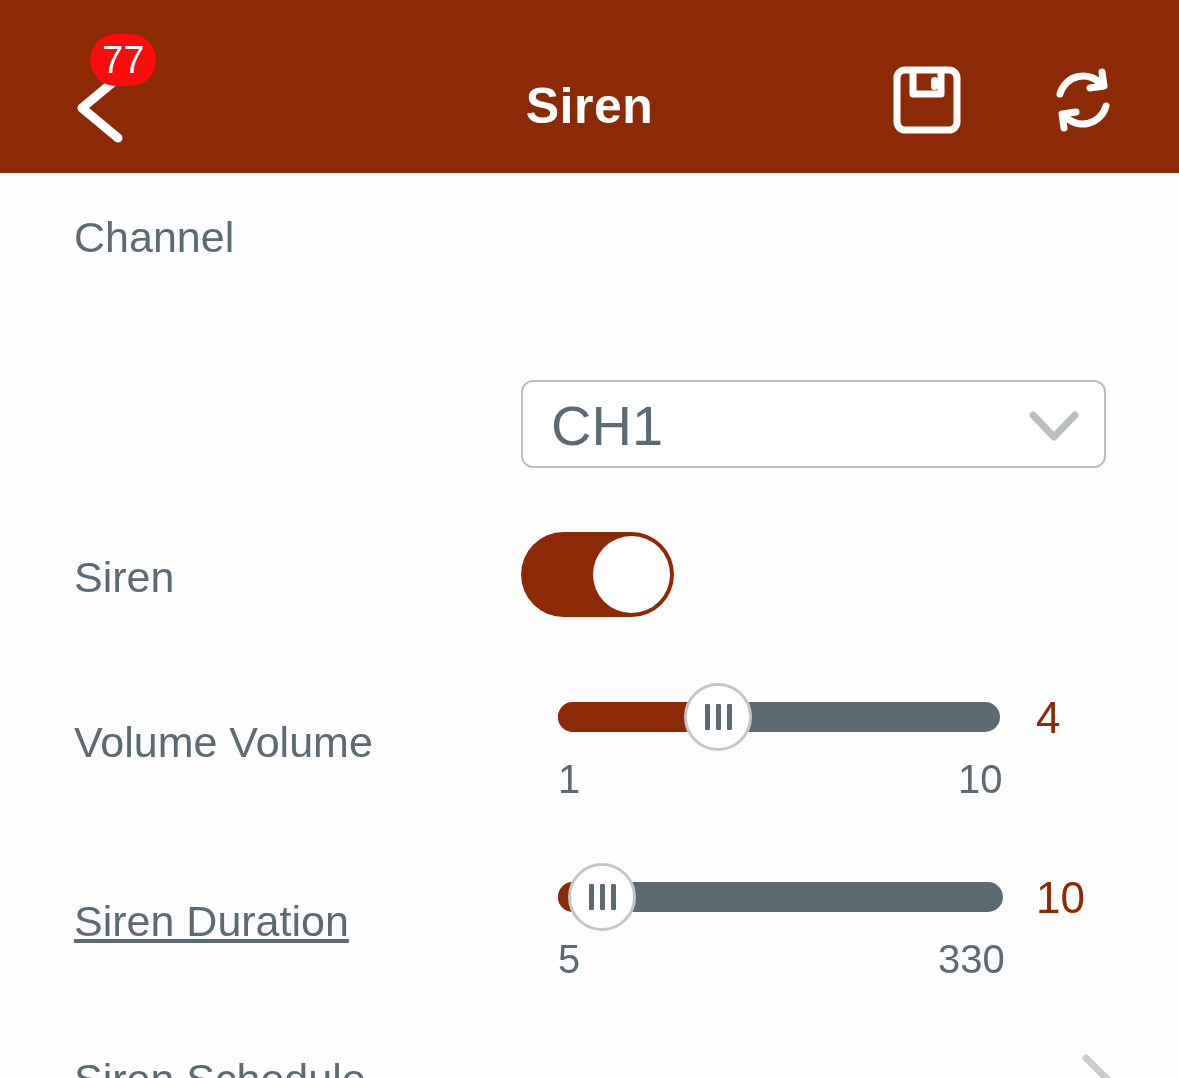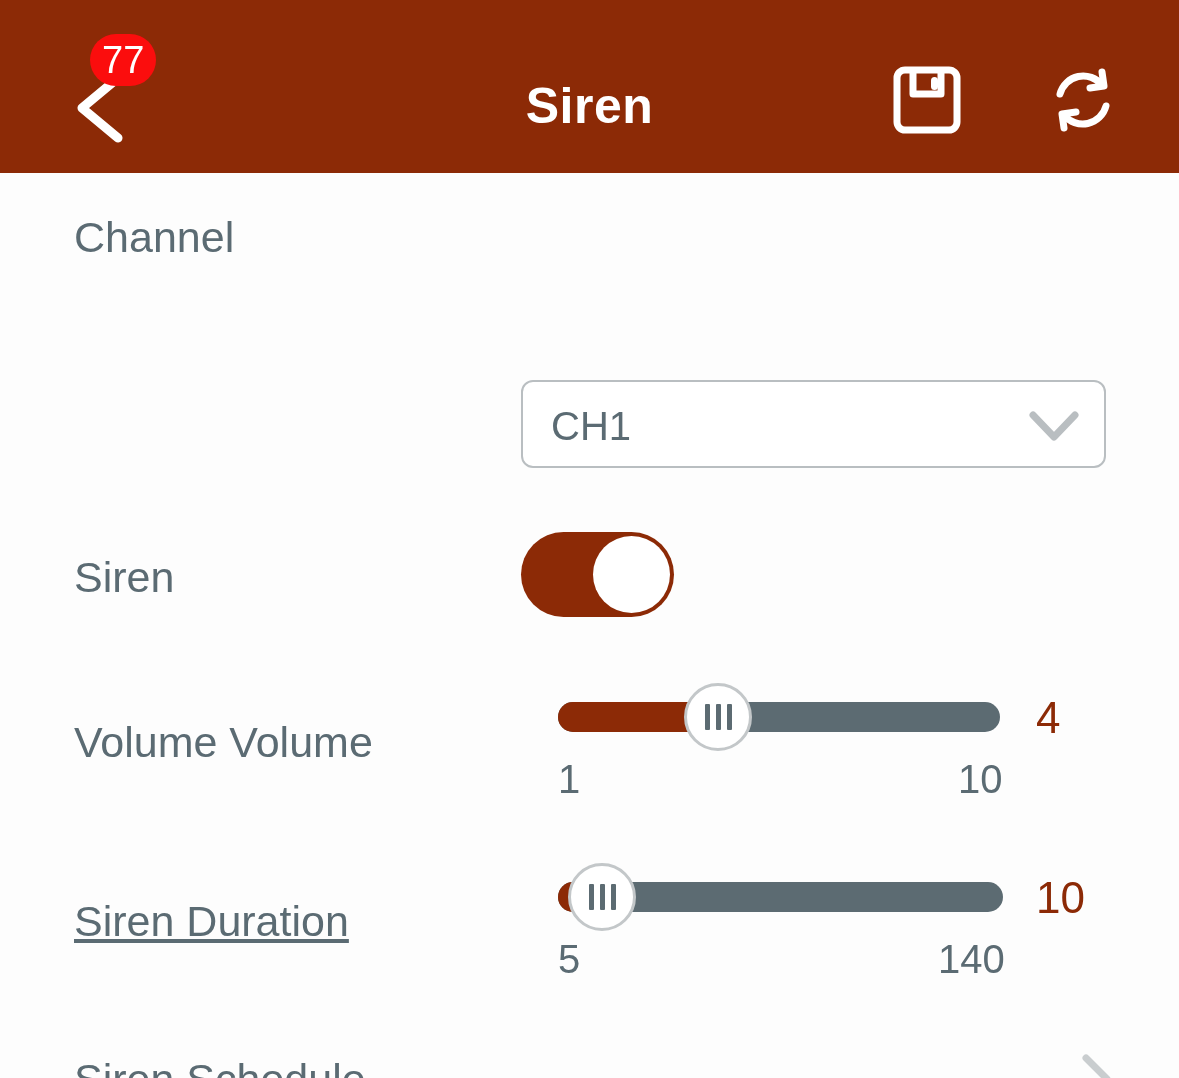--- a/index.html
+++ b/index.html
@@ -126,21 +126,21 @@
     border: 2px solid #b9bec1;
     border-radius: 12px;
     background: #ffffff;
     box-sizing: border-box;
   }
   .select-value {
     position: absolute;
     left: 28px;
     top: 18px;
     color: #5b6b73;
-    font-size: 40px;
+    font-size: 56px;
     line-height: 52px;
   }
   .select-chev {
     position: absolute;
     right: 24px;
     top: 26px;
     width: 52px;
     height: 36px;
   }
 
@@ -307,21 +307,21 @@
       <div class="row-label">Siren Duration</div>
     </div>
     <div class="slider-track dur-track"></div>
     <div class="slider-fill dur-fill"></div>
     <div class="slider-knob dur-knob">
       <div class="grip-line"></div>
       <div class="grip-line"></div>
       <div class="grip-line"></div>
     </div>
     <div class="slider-min dur-min">5</div>
-    <div class="slider-max dur-max">140</div>
+    <div class="slider-max dur-max">330</div>
     <div class="slider-value dur-value">10</div>
 
     <div class="row row-schedule">
       <div class="row-label">Siren Schedule</div>
     </div>
     <svg class="schedule-chev" viewBox="0 0 32 52">
       <polyline points="5,5 26,26 5,47" fill="none" stroke="#c9cdcf" stroke-width="7" stroke-linecap="round" stroke-linejoin="round"></polyline>
     </svg>
 
   </div>

